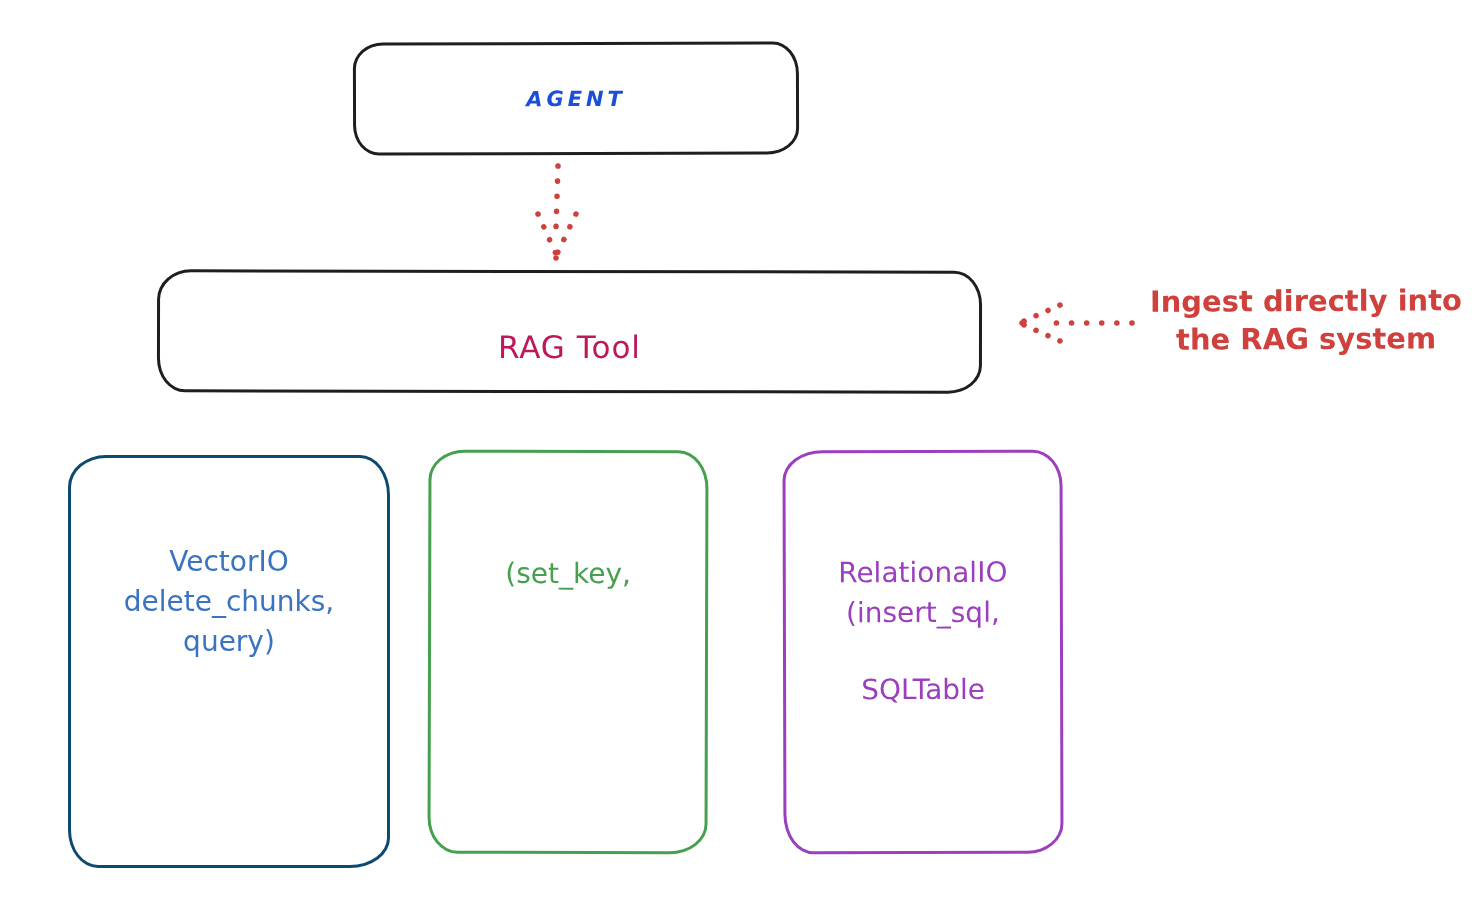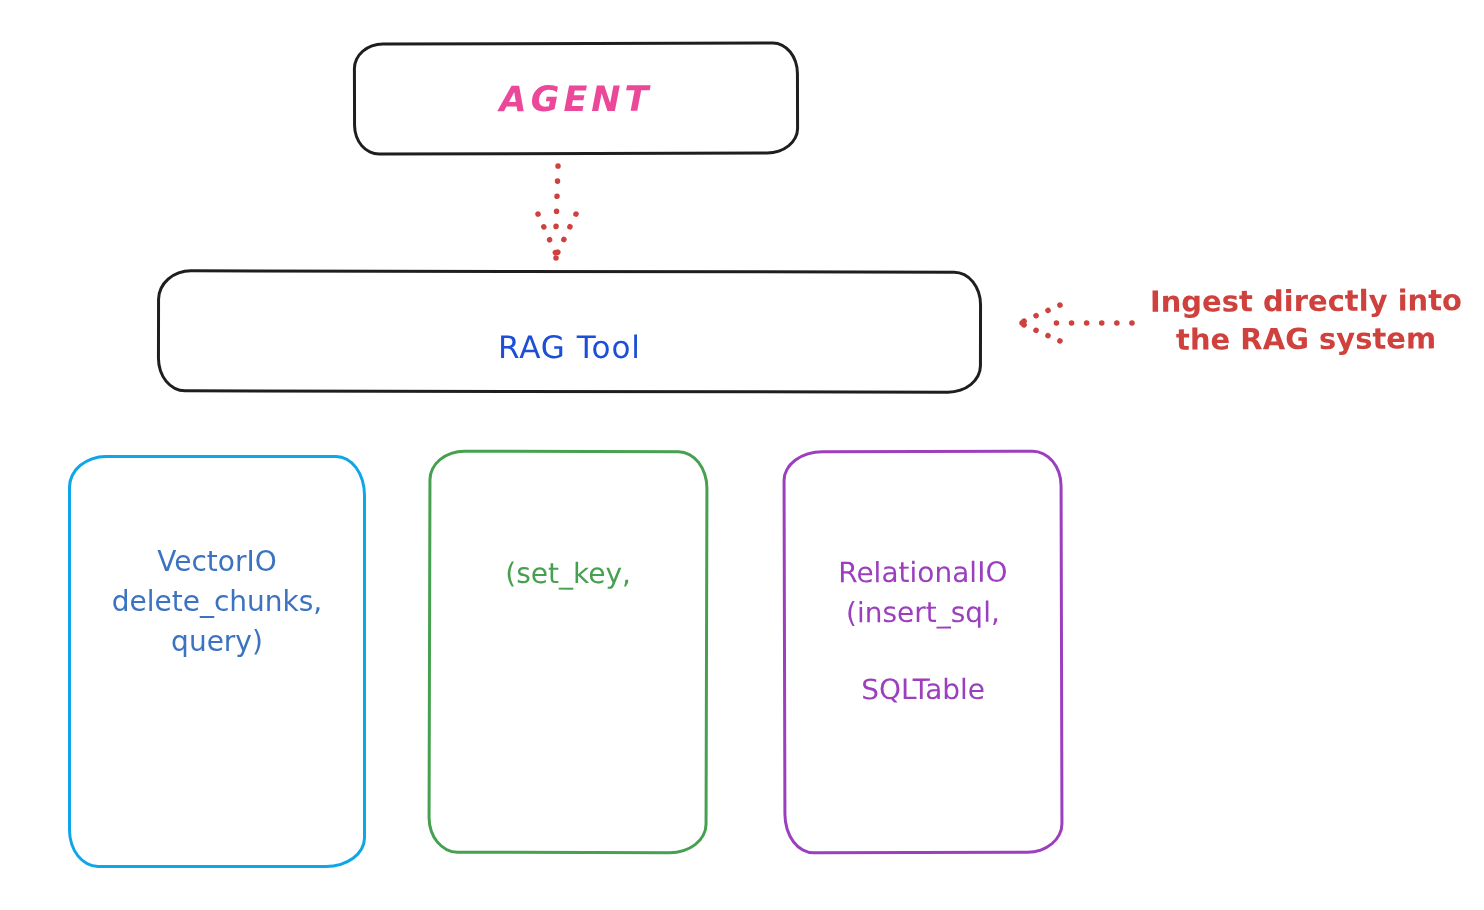--- a/index.html
+++ b/index.html
@@ -22,54 +22,54 @@
     box-sizing: border-box;
   }
   .box-agent {
     left: 353px; top: 42px; width: 446px; height: 113px;
     border: 3.5px solid #1e1e1e;
     border-radius: 30px 26px 32px 26px / 26px 32px 26px 30px;
     transform: rotate(-0.15deg);
     display: flex; align-items: center; justify-content: center;
   }
   .box-agent .label {
-    color: #ec4899;
-    font-size: 35px;
+    color: #1d4ed8;
+    font-size: 21px;
     font-weight: bold;
     font-style: italic;
     letter-spacing: 4px;
   }
   .box-ragtool {
     left: 157px; top: 270px; width: 825px; height: 123px;
     border: 3.5px solid #1e1e1e;
     border-radius: 34px 28px 34px 28px / 30px 34px 28px 34px;
     transform: rotate(0.1deg);
     display: flex; align-items: center; justify-content: center;
   }
   .box-ragtool .label {
-    color: #1d4ed8;
+    color: #be185d;
     font-size: 31px;
     letter-spacing: 1px;
     margin-top: 31px;
   }
 
   .store-box {
     position: absolute;
     background: #ffffff;
     box-sizing: border-box;
     display: flex;
     flex-direction: column;
     align-items: center;
     text-align: center;
     font-size: 28px;
     line-height: 40px;
   }
   .store-vector {
-    left: 68px; top: 455px; width: 298px; height: 413px;
-    border: 3px solid #0ea5e9;
+    left: 68px; top: 455px; width: 322px; height: 413px;
+    border: 3px solid #0c4a6e;
     border-radius: 38px 30px 40px 30px / 32px 40px 30px 38px;
     color: #3b73c1;
     padding: 84px 6px 0 6px;
   }
   .store-keyvalue {
     left: 428px; top: 450px; width: 280px; height: 404px;
     border: 3px solid #46a04f;
     border-radius: 36px 30px 38px 30px / 30px 38px 30px 36px;
     color: #46a04f;
     padding: 101px 4px 0 4px;

